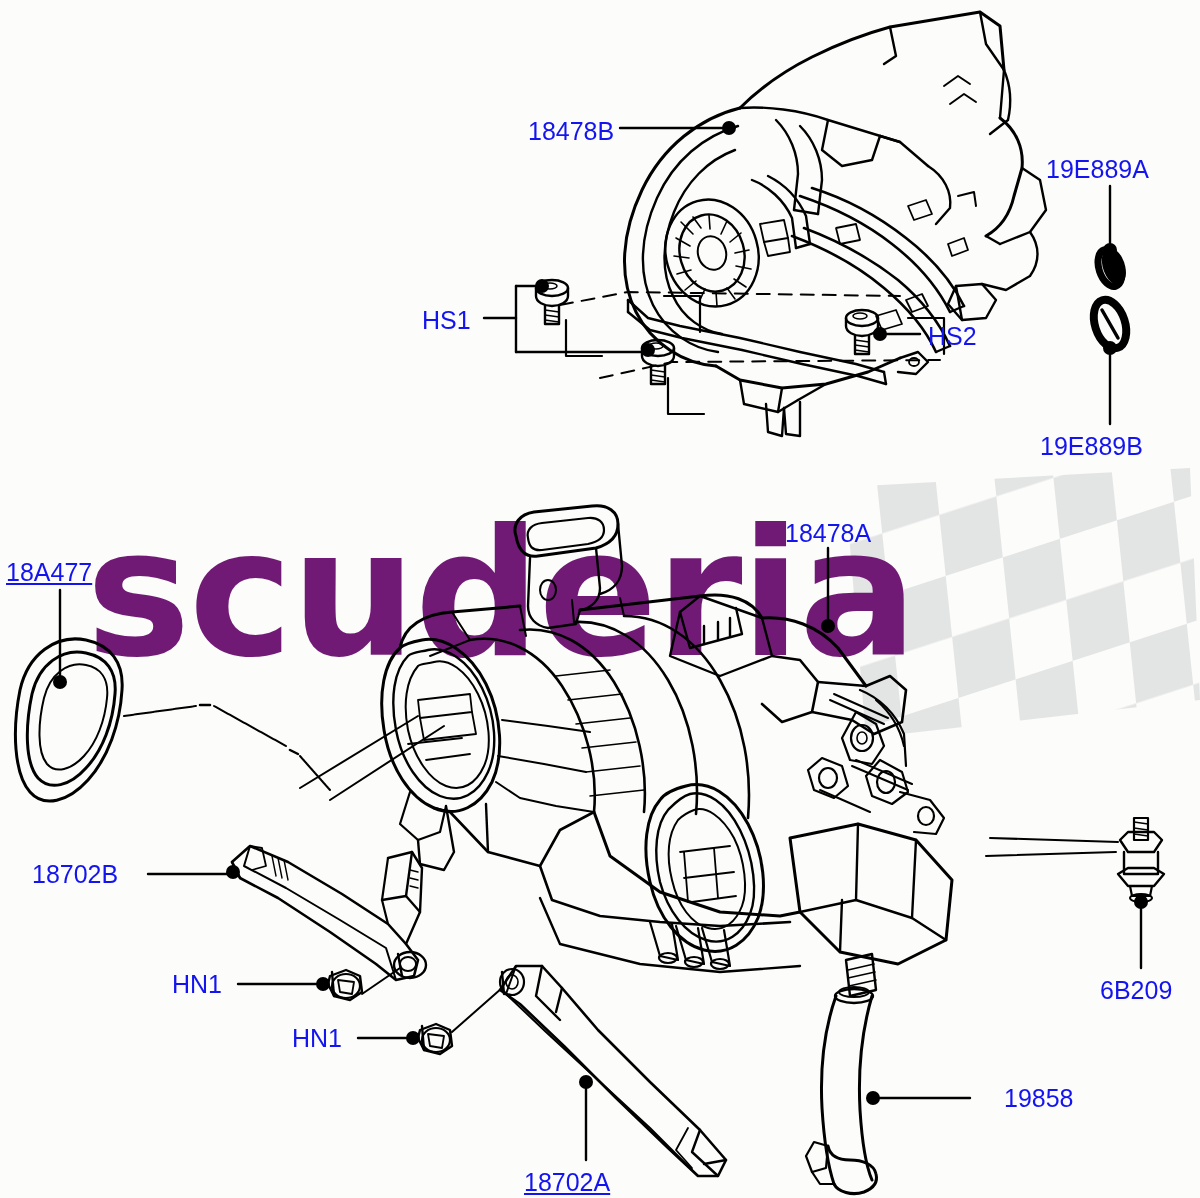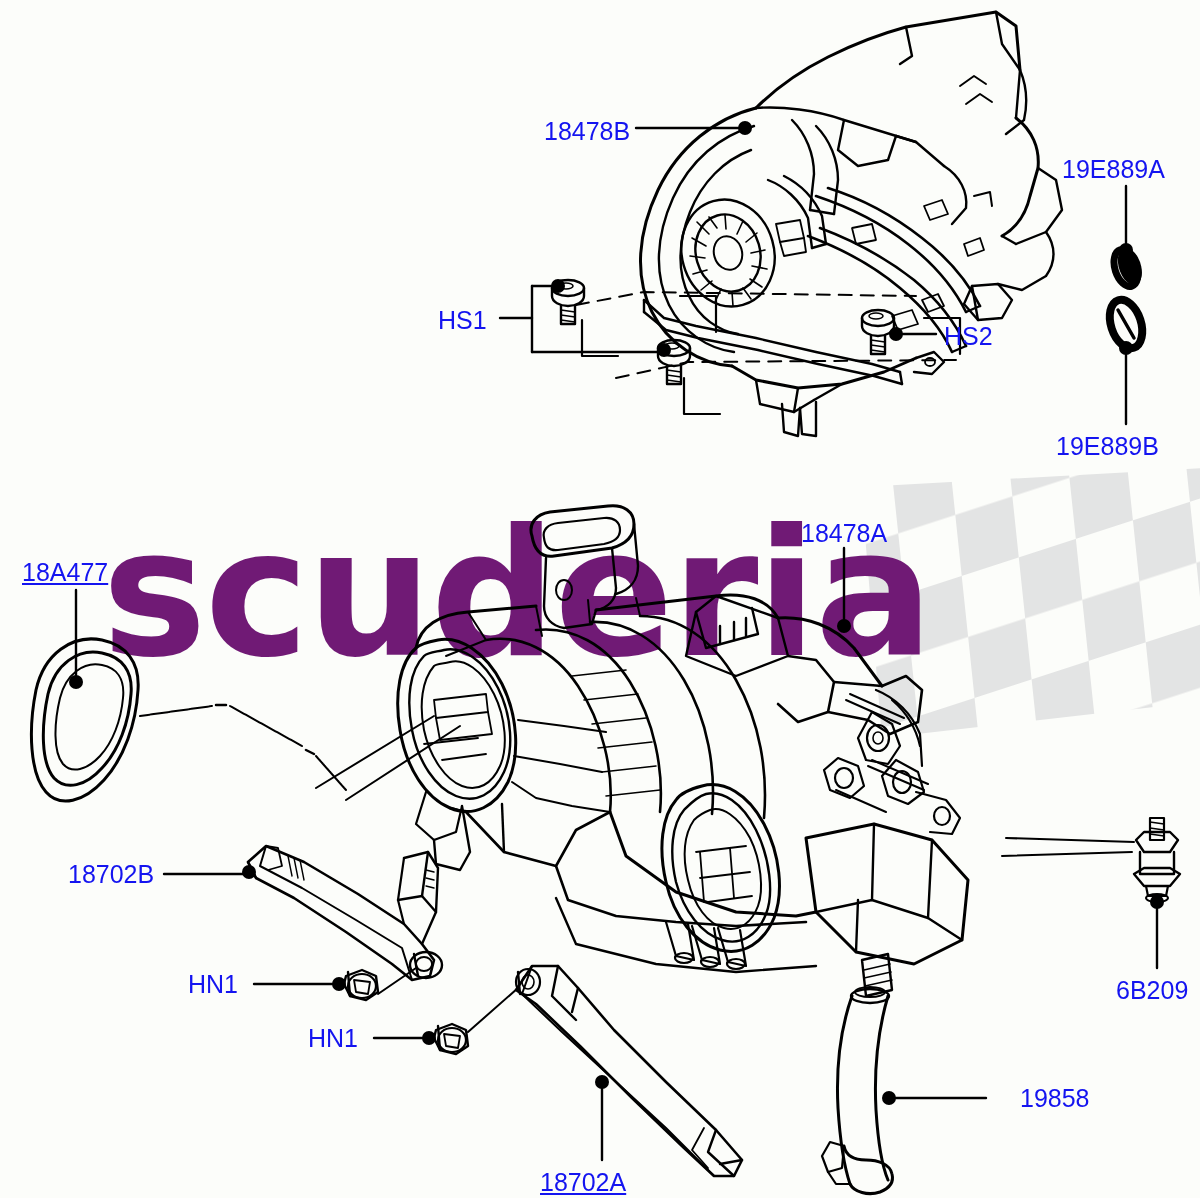--- a/index.html
+++ b/index.html
@@ -4,21 +4,21 @@
 <style>
   html,body{margin:0;padding:0;}
   body{
     width:1200px;height:1198px;
     background:#fcfdfa;
     font-family:"Liberation Sans", sans-serif;
     overflow:hidden;
     position:relative;
   }
   #stage{position:absolute;left:0;top:0;width:1200px;height:1198px;}
-  .layer{position:absolute;left:16px;top:0;width:976px;height:1198px;}
+  .layer{position:absolute;left:0;top:0;width:976px;height:1198px;}
   #wm-layer{z-index:1;}
   #art-layer{z-index:2;}
   #label-layer{z-index:3;}
 
   .wm-text{
     position:absolute;
     font-family:"DejaVu Sans", sans-serif;
     font-weight:bold;
     letter-spacing:-2px;
     color:#701a75;
@@ -541,21 +541,21 @@
   </div>
 
   <div class="layer" id="label-layer">
     <div class="lbl" style="left:528px;top:117px;">18478B</div>
     <div class="lbl" style="left:1046px;top:155px;">19E889A</div>
     <div class="lbl" style="left:422px;top:306px;">HS1</div>
     <div class="lbl" style="left:928px;top:322px;">HS2</div>
     <div class="lbl" style="left:1040px;top:432px;">19E889B</div>
     <div class="lbl" style="left:785px;top:519px;">18478A</div>
     <div class="lbl" style="left:6px;top:558px;text-decoration:underline;">18A477</div>
-    <div class="lbl" style="left:32px;top:860px;margin-left:20px;">18702B</div>
+    <div class="lbl" style="left:32px;top:860px;">18702B</div>
     <div class="lbl" style="left:172px;top:970px;">HN1</div>
     <div class="lbl" style="left:292px;top:1024px;">HN1</div>
     <div class="lbl" style="left:1100px;top:976px;">6B209</div>
     <div class="lbl" style="left:980px;top:1084px;margin-left:24px;">19858</div>
     <div class="lbl" style="left:524px;top:1168px;text-decoration:underline;">18702A</div>
   </div>
 
 </div>
 
 </body></html>

